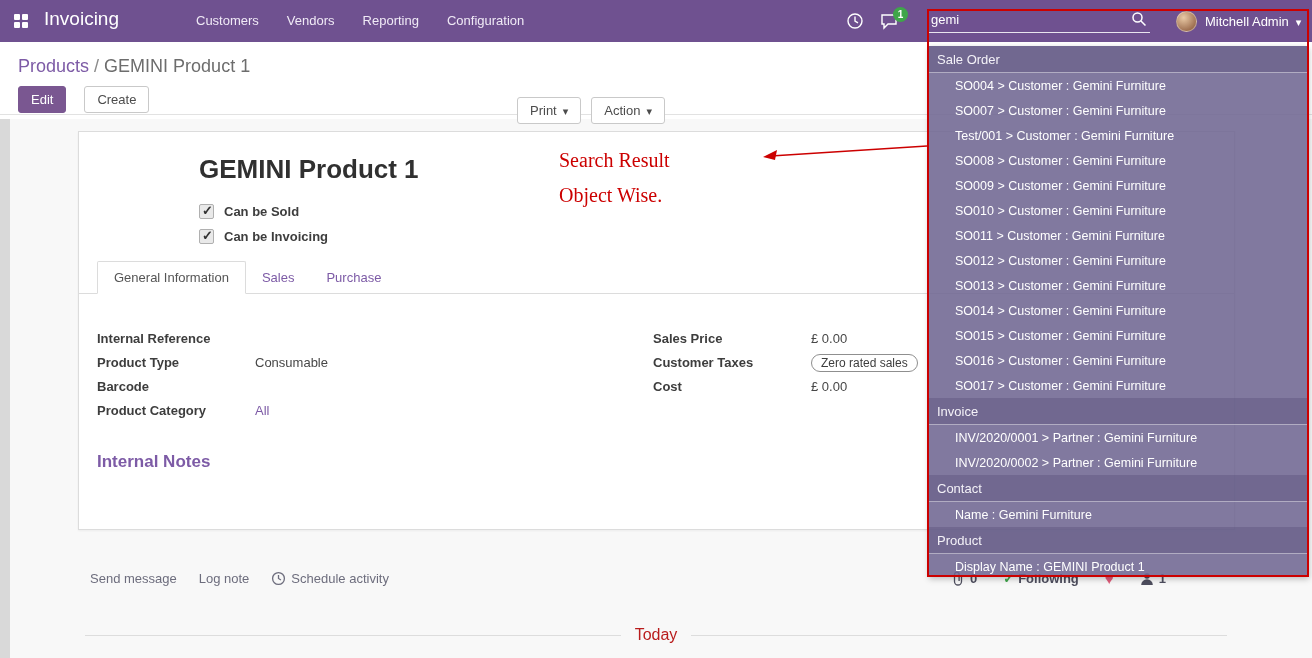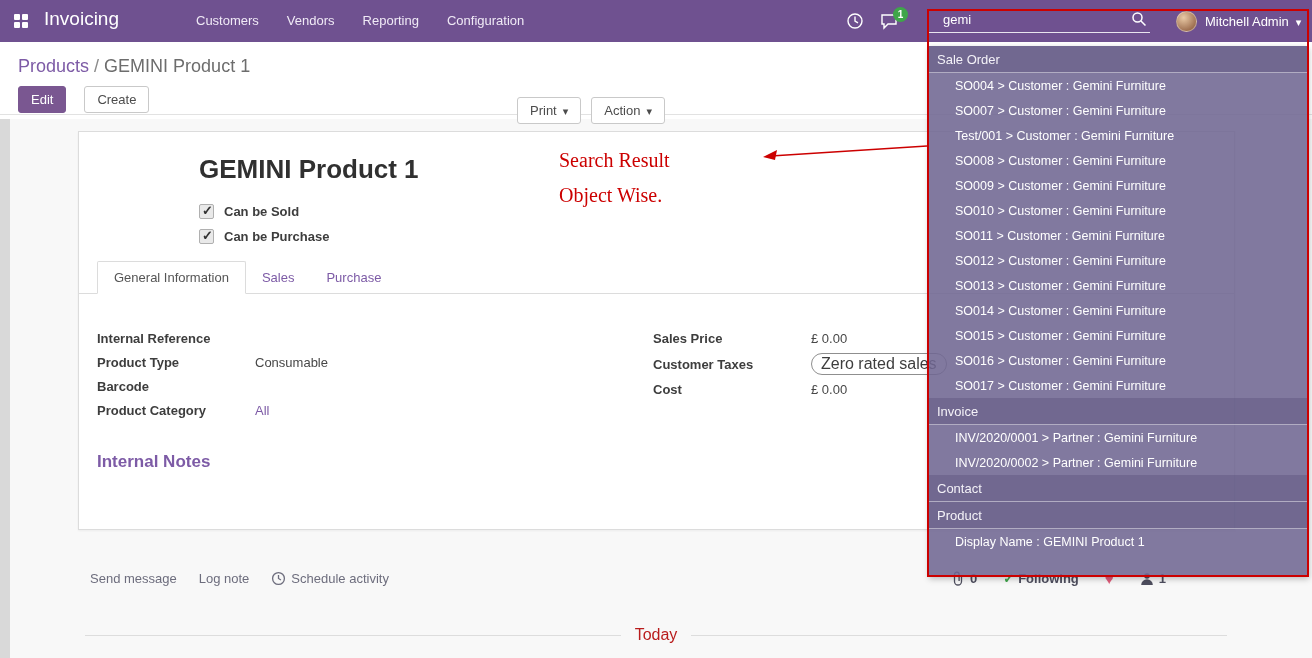--- a/index.html
+++ b/index.html
@@ -28,21 +28,21 @@
     position: absolute; left: 893px; top: 7px; min-width: 15px; height: 15px;
     background: var(--c-badge_green, #3fa54a); color: #fff; border-radius: 8px;
     font-size: 10px; line-height: 15px; text-align: center; padding: 0 3px; font-weight: bold;
   }
   .search-box {
     position: absolute; left: 929px; top: 7px; width: 221px; height: 26px;
     border-bottom: 1px solid rgba(255,255,255,0.85);
   }
   .search-box input {
     width: 195px; height: 24px; background: transparent; border: none; outline: none;
-    color: #fff; font-size: 13px; font-family: "Liberation Sans", sans-serif; padding-left: 14px;
+    color: #fff; font-size: 13px; font-family: "Liberation Sans", sans-serif; padding-left: 2px;
   }
   .search-mag { position: absolute; right: 3px; top: 4px; width: 16px; height: 16px; cursor: pointer; }
   .user-menu { position: absolute; left: 1176px; top: 0; height: 42px; display: flex; align-items: center; cursor: pointer; }
   .avatar {
     width: 21px; height: 21px; border-radius: 50%;
     background: radial-gradient(circle at 35% 30%, #e9c9a5, #9c6d4e 75%);
     border: 1px solid rgba(255,255,255,0.35);
   }
   .user-name { margin-left: 8px; font-size: 13px; color: #fff; }
   .caret { margin-left: 7px; }
@@ -98,21 +98,21 @@
   }
 
   .fields-left  { position: absolute; left: 18px;  top: 197px; width: 430px; }
   .fields-right { position: absolute; left: 574px; top: 197px; width: 430px; }
   .field-row { display: flex; align-items: center; min-height: 19px; margin-bottom: 5px; font-size: 13px; }
   .field-label { width: 158px; font-weight: bold; color: #3d3d3d; flex-shrink: 0; }
   .field-value { color: #474747; }
   .field-value.link { color: var(--c-link, #7d5ba6); cursor: pointer; }
   .tax-badge {
     border: 1px solid #8f8f8f; border-radius: 11px; padding: 1px 9px;
-    font-size: 16px; color: #3d3d3d; background: #fff;
+    font-size: 12px; color: #3d3d3d; background: #fff;
   }
   .notes-title { position: absolute; left: 18px; top: 320px; font-size: 17px; font-weight: bold; color: var(--c-link, #7d5ba6); }
 
   
   .anno-text { position: absolute; font-family: "Liberation Serif", serif; font-size: 20px; color: var(--c-annotation, #cc0000); z-index: 70; }
   .anno-l1 { left: 559px; top: 149px; }
   .anno-l2 { left: 559px; top: 184px; }
   .anno-arrow { position: absolute; left: 755px; top: 140px; z-index: 70; }
   .red-rect {
     position: absolute; left: 927px; top: 9px; width: 382px; height: 568px;
@@ -216,21 +216,21 @@
 
 <div class="sheet">
   <div class="product-title">GEMINI Product 1</div>
 
   <div class="cb-row r1">
     <span class="checkbox checked"></span>
     <span class="cb-label">Can be Sold</span>
   </div>
   <div class="cb-row r2">
     <span class="checkbox checked"></span>
-    <span class="cb-label">Can be Purchase</span>
+    <span class="cb-label">Can be Invoicing</span>
   </div>
 
   <div class="tabs">
     <div class="tab active">General Information</div>
     <div class="tab">Sales</div>
     <div class="tab">Purchase</div>
   </div>
 
   <div class="fields-left">
     <div class="field-row">
@@ -289,20 +289,21 @@
   <div class="sr-item">SO012 &gt; Customer : Gemini Furniture</div>
   <div class="sr-item">SO013 &gt; Customer : Gemini Furniture</div>
   <div class="sr-item">SO014 &gt; Customer : Gemini Furniture</div>
   <div class="sr-item">SO015 &gt; Customer : Gemini Furniture</div>
   <div class="sr-item">SO016 &gt; Customer : Gemini Furniture</div>
   <div class="sr-item">SO017 &gt; Customer : Gemini Furniture</div>
   <div class="sr-header">Invoice</div>
   <div class="sr-item">INV/2020/0001 &gt; Partner : Gemini Furniture</div>
   <div class="sr-item">INV/2020/0002 &gt; Partner : Gemini Furniture</div>
   <div class="sr-header">Contact</div>
+  <div class="sr-item">Name : Gemini Furniture</div>
   <div class="sr-header">Product</div>
   <div class="sr-item">Display Name : GEMINI Product 1</div>
 </div>
 
 <div class="chatter-links">
   <span class="chatter-link">Send message</span>
   <span class="chatter-link">Log note</span>
   <span class="chatter-link">
     <span class="ic">
       <svg width="15" height="15" viewBox="0 0 16 16" fill="none" stroke="#6d6d7d" stroke-width="1.4">

